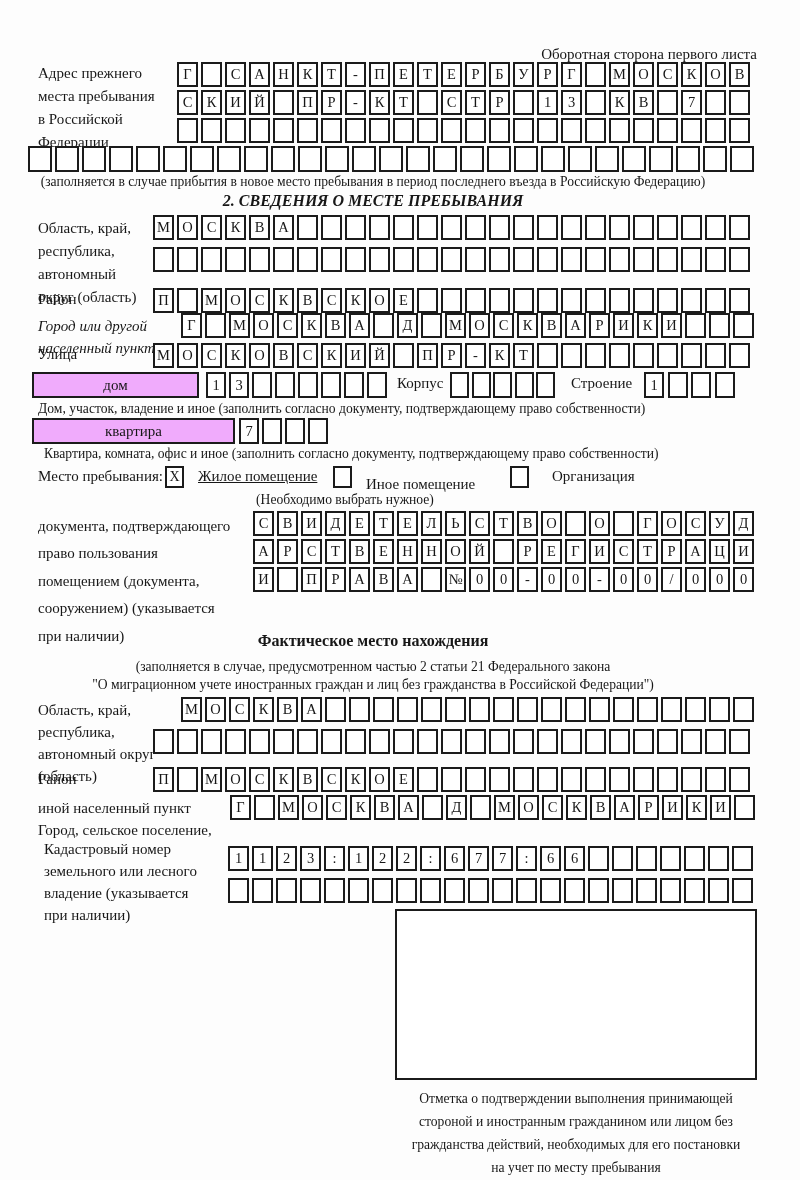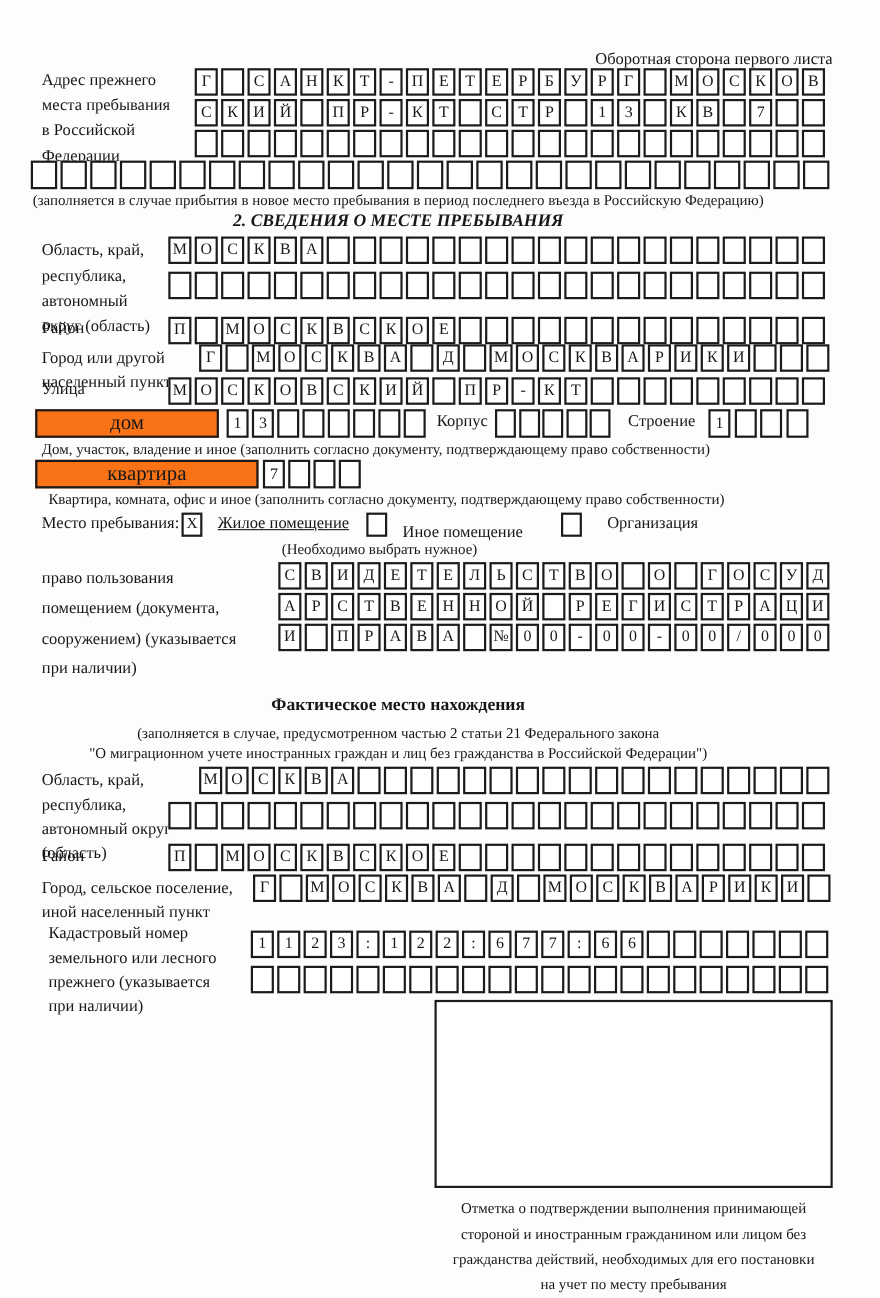--- a/index.html
+++ b/index.html
@@ -7,37 +7,37 @@
     width:800px;height:1180px;background:#fdfdfd;color:#171717;
     font-family:"Liberation Serif","DejaVu Serif",serif;
     position:relative;overflow:hidden;
   }
   .abs{position:absolute;}
   .lbl{font-size:15px;}
   .lbl-line{line-height:23px;white-space:nowrap;}
   .lh22 .lbl-line{line-height:22px;}
   .doc-label .lbl-line{line-height:27.4px;}
   .note{font-size:13.6px;white-space:nowrap;}
-  .center{left:0;width:700px;text-align:center;padding-left:12px;}
+  .center{left:11px;width:700px;text-align:center;padding-left:12px;}
   .title{font-size:16px;font-weight:bold;}
   .boxrow{display:flex;flex-wrap:nowrap;}
   .cb{
     flex:none;width:21px;height:25px;margin-right:3px;
     border:2px solid #1b1b1b;box-sizing:border-box;background:#fff;
     display:flex;align-items:center;justify-content:center;
     font-size:14.5px;line-height:1;
   }
   .row-wide .cb{width:24px;height:26px;}
   .dom-cells .cb{width:20px;height:26px;}
   .korpus-cells .cb{width:19px;height:26px;margin-right:2.5px;}
   .str-cells .cb{width:20px;height:26px;margin-right:3.5px;}
   .longbox{
-    border:2px solid #1b1b1b;box-sizing:border-box;background:#f97316;
+    border:2px solid #1b1b1b;box-sizing:border-box;background:#f0abfc;
     display:flex;align-items:center;justify-content:center;
-    font-size:19px;height:26px;
+    font-size:15px;height:26px;
   }
   .chk{
     width:19px;height:22px;border:2px solid #1b1b1b;box-sizing:border-box;
     background:#fff;display:flex;align-items:center;justify-content:center;
     font-size:14px;
   }
   .stamp-box{border:2px solid #1b1b1b;background:#fff;box-sizing:border-box;}
   .caption{font-size:13.6px;line-height:19px;text-align:center;}
 </style>
 </head>
@@ -245,21 +245,21 @@
     <span class="cb"></span>
     <span class="cb"></span>
     <span class="cb"></span>
     <span class="cb"></span>
     <span class="cb"></span>
     <span class="cb"></span>
     <span class="cb"></span>
     <span class="cb"></span>
   </div>
 
-<div class="abs lbl lh22" style="top:315px;left:38px;">
+<div class="abs lbl lh22" style="top:315px;left:38px;font-style:italic;">
     <div class="lbl-line">Город или другой</div>
     <div class="lbl-line">населенный пункт</div>
   </div>
 <div class="abs boxrow" style="top:313px;left:181px;">
     <span class="cb">Г</span>
     <span class="cb"></span>
     <span class="cb">М</span>
     <span class="cb">О</span>
     <span class="cb">С</span>
     <span class="cb">К</span>
@@ -352,20 +352,21 @@
 <div class="abs lbl" style="top:468px;left:38px;">Место пребывания:</div>
 <div class="abs chk" style="top:466px;left:165px;">X</div>
 <div class="abs lbl" style="top:468px;left:198px;text-decoration:underline;">Жилое помещение</div>
 <div class="abs chk" style="top:466px;left:333px;"></div>
 <div class="abs lbl" style="top:476px;left:366px;">Иное помещение</div>
 <div class="abs chk" style="top:466px;left:510px;"></div>
 <div class="abs lbl" style="top:468px;left:552px;">Организация</div>
 <div class="abs note" style="top:492px;left:160px;width:370px;text-align:center;">(Необходимо выбрать нужное)</div>
 
 <div class="abs lbl doc-label" style="top:513px;left:38px;">
+    <div class="lbl-line">документа, подтверждающего</div>
     <div class="lbl-line">право пользования</div>
     <div class="lbl-line">помещением (документа,</div>
     <div class="lbl-line">сооружением) (указывается</div>
     <div class="lbl-line">при наличии)</div>
   </div>
 <div class="abs boxrow" style="top:511px;left:253px;">
     <span class="cb">С</span>
     <span class="cb">В</span>
     <span class="cb">И</span>
     <span class="cb">Д</span>
@@ -521,22 +522,22 @@
     <span class="cb"></span>
     <span class="cb"></span>
     <span class="cb"></span>
     <span class="cb"></span>
     <span class="cb"></span>
     <span class="cb"></span>
     <span class="cb"></span>
   </div>
 
 <div class="abs lbl lh22" style="top:797px;left:38px;">
+    <div class="lbl-line">иной населенный пункт</div>
     <div class="lbl-line">Город, сельское поселение,</div>
-    <div class="lbl-line">иной населенный пункт</div>
   </div>
 <div class="abs boxrow" style="top:795px;left:230px;">
     <span class="cb">Г</span>
     <span class="cb"></span>
     <span class="cb">М</span>
     <span class="cb">О</span>
     <span class="cb">С</span>
     <span class="cb">К</span>
     <span class="cb">В</span>
     <span class="cb">А</span>
@@ -552,21 +553,21 @@
     <span class="cb">Р</span>
     <span class="cb">И</span>
     <span class="cb">К</span>
     <span class="cb">И</span>
     <span class="cb"></span>
   </div>
 
 <div class="abs lbl lh22" style="top:838px;left:44px;">
     <div class="lbl-line">Кадастровый номер</div>
     <div class="lbl-line">земельного или лесного</div>
-    <div class="lbl-line">прежнего (указывается</div>
+    <div class="lbl-line">владение (указывается</div>
     <div class="lbl-line">при наличии)</div>
   </div>
 <div class="abs boxrow" style="top:846px;left:228px;">
     <span class="cb">1</span>
     <span class="cb">1</span>
     <span class="cb">2</span>
     <span class="cb">3</span>
     <span class="cb">:</span>
     <span class="cb">1</span>
     <span class="cb">2</span>

